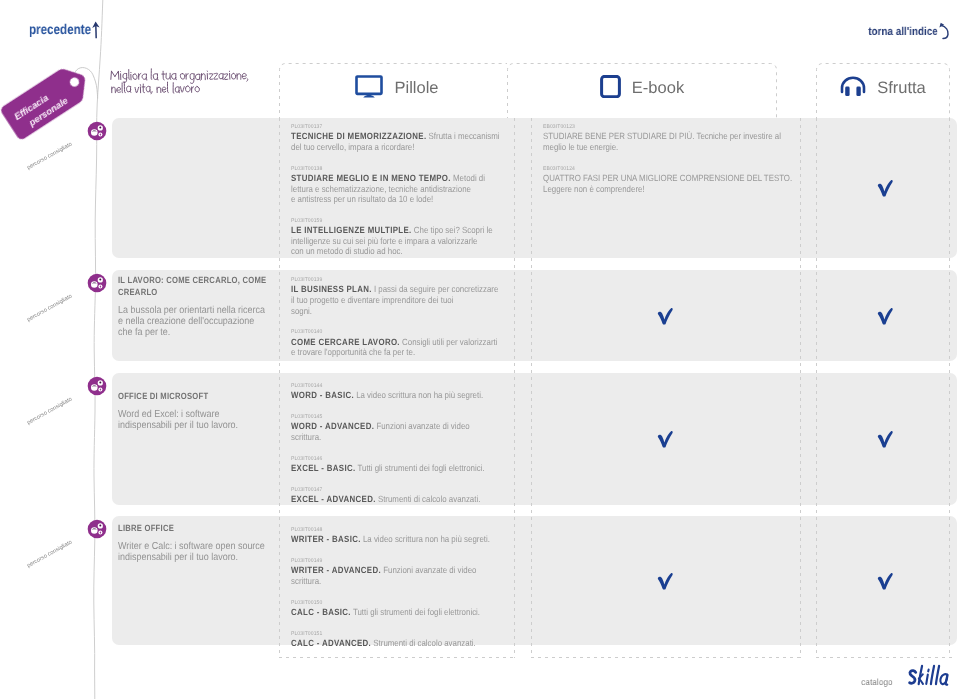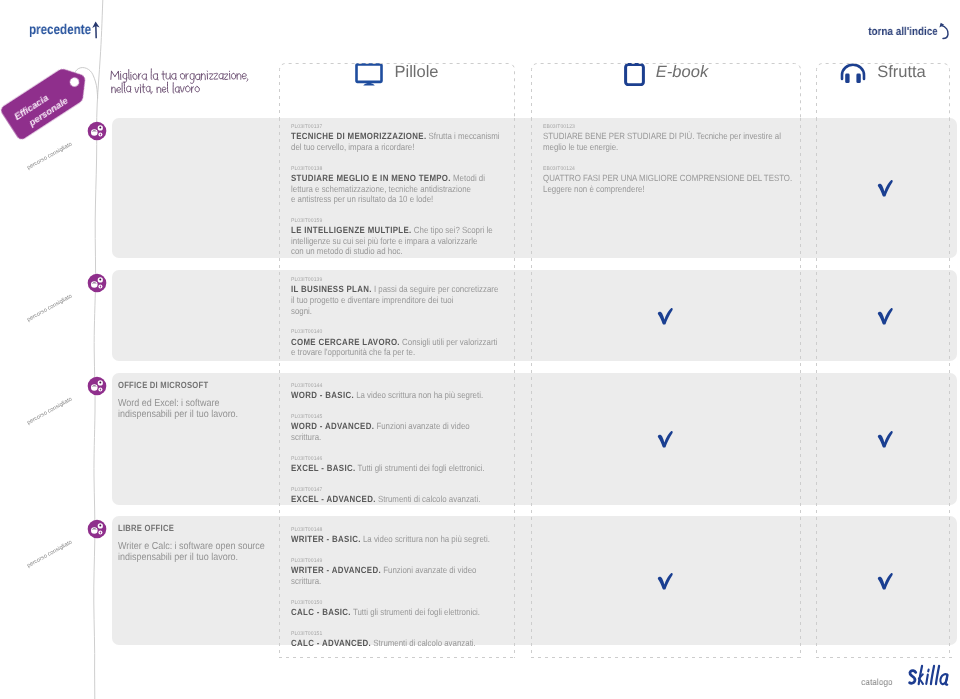--- a/index.html
+++ b/index.html
@@ -24,22 +24,22 @@
   
   #tag{left:17px;top:103px;width:91px;height:40px;transform:rotate(-33deg);transform-origin:0px 34px;}
   .tag-text{position:absolute;color:#fdf4fd;font-size:9.4px;font-weight:bold;font-style:italic;letter-spacing:0;white-space:nowrap;}
 
   
   #heading{left:108px;top:62px;}
   #heading path{fill:none;stroke:#6b4f72;stroke-width:.95;stroke-linecap:round;stroke-linejoin:round;}
 
   
   .colhead{position:absolute;top:63px;height:55px;background:#fff;
-           display:flex;align-items:flex-start;justify-content:center;
-           padding-bottom:10px;box-sizing:border-box;}
+           display:flex;align-items:flex-end;justify-content:center;
+           padding-bottom:20px;box-sizing:border-box;}
   .colhead svg.dash{position:absolute;left:0;top:0;overflow:visible;}
   .colhead .lbl{font-size:16.5px;color:#6e6e6e;margin-left:11px;letter-spacing:0px;}
   .coldash{position:absolute;z-index:5;pointer-events:none;
            background-image:
              repeating-linear-gradient(to bottom,#cdcdcd 0 3px,transparent 3px 7px),
              repeating-linear-gradient(to bottom,#cdcdcd 0 3px,transparent 3px 7px);
            background-size:1px 100%,1px 100%;
            background-position:left top,right top;
            background-repeat:no-repeat;}
 
@@ -207,21 +207,21 @@
     </svg>
   <span style="display:flex">
     <svg width="28" height="23" viewBox="0 0 28 23">
       <rect x="1.5" y="1.5" width="25" height="17.4" rx="0.8" fill="none" stroke="#1f4d9e" stroke-width="2.6"></rect>
       <path d="M14 18.8 L14 20.0" stroke="#1f4d9e" stroke-width="1.8"></path>
       <path d="M8.2 22.6 C10 20.6 12 20.0 14 20.0 C16 20.0 18 20.6 19.8 22.6 Z" fill="#1f4d9e"></path>
     </svg>
   </span>
   <span class="lbl">Pillole</span>
 </div>
-<div class="colhead" style="left:531px;width:270px;font-style:italic;">
+<div class="colhead" style="left:507px;width:270px;">
   <svg class="dash" width="270" height="57" viewBox="0 0 270 57">
       <path d="M0.5 57 L0.5 6.5 C0.5 3.2 3.2 0.5 6.5 0.5 L263.5 0.5 C266.8 0.5 269.5 3.2 269.5 6.5 L269.5 57" fill="none" stroke="#cdcdcd" stroke-width="1" stroke-dasharray="3 4"></path>
     </svg>
   <span style="display:flex">
     <svg width="21" height="23" viewBox="0 0 21 23">
       <rect x="1.6" y="1.4" width="17.8" height="20.4" rx="2.8" fill="none" stroke="#1c3f8f" stroke-width="3"></rect>
       <rect x="7.6" y="18.0" width="5.8" height="1.8" rx="0.9" fill="#ffffff"></rect>
     </svg>
   </span>
   <span class="lbl">E-book</span>
@@ -287,20 +287,26 @@
         <circle cx="10" cy="10" r="9.3" fill="#8f2f8c"></circle>
         <circle cx="7.3" cy="11.5" r="3.3" fill="#ffffff"></circle>
         <circle cx="13.3" cy="6.9" r="2.6" fill="#ffffff"></circle>
         <circle cx="13.4" cy="13.6" r="2.0" fill="#ffffff"></circle>
         <path d="M5.0 10.8 C5.8 9.1 9.0 9.1 9.7 10.8 C8.5 10.2 6.2 10.2 5.0 10.8 Z" fill="#3f1245"></path>
         <circle cx="13.3" cy="6.6" r="1.0" fill="#3f1245"></circle>
         <path d="M12.6 13.0 C13.2 12.2 13.8 12.2 14.3 13.0 C14.0 14.0 13.6 14.6 13.4 14.9 C13.2 14.6 12.9 14.0 12.6 13.0 Z" fill="#9c3c98"></path>
       </svg></div>
     <div class="plabel" style="left: 29px; top: 164px;">percorso consigliato</div>
     <div class="row" style="top: 270px; height: 91px;">
+      <div class="rleft" style="top:5px">
+        <div class="rtitle">IL LAVORO: COME CERCARLO, COME CREARLO</div>
+        <div class="rdesc">La bussola per orientarti nella ricerca
+e nella creazione dell'occupazione
+che fa per te.</div>
+      </div>
       <div class="pill" style="top:6px">
         <div class="item">
           <div class="code">PL03IT00139</div>
           <div class="itxt"><b>IL BUSINESS PLAN.</b> <span>I passi da seguire per concretizzare
 il tuo progetto e diventare imprenditore dei tuoi
 sogni.</span></div>
         </div>
         <div class="item">
           <div class="code">PL03IT00140</div>
           <div class="itxt"><b>COME CERCARE LAVORO.</b> <span>Consigli utili per valorizzarti
@@ -319,21 +325,21 @@
         <circle cx="10" cy="10" r="9.3" fill="#8f2f8c"></circle>
         <circle cx="7.3" cy="11.5" r="3.3" fill="#ffffff"></circle>
         <circle cx="13.3" cy="6.9" r="2.6" fill="#ffffff"></circle>
         <circle cx="13.4" cy="13.6" r="2.0" fill="#ffffff"></circle>
         <path d="M5.0 10.8 C5.8 9.1 9.0 9.1 9.7 10.8 C8.5 10.2 6.2 10.2 5.0 10.8 Z" fill="#3f1245"></path>
         <circle cx="13.3" cy="6.6" r="1.0" fill="#3f1245"></circle>
         <path d="M12.6 13.0 C13.2 12.2 13.8 12.2 14.3 13.0 C14.0 14.0 13.6 14.6 13.4 14.9 C13.2 14.6 12.9 14.0 12.6 13.0 Z" fill="#9c3c98"></path>
       </svg></div>
     <div class="plabel" style="left: 29px; top: 316px;">percorso consigliato</div>
     <div class="row" style="top: 373px; height: 132px;">
-      <div class="rleft" style="top:7px">
+      <div class="rleft" style="top:18px">
         <div class="rtitle">OFFICE DI MICROSOFT</div>
         <div class="rdesc">Word ed Excel: i software
 indispensabili per il tuo lavoro.</div>
       </div>
       <div class="pill" style="top:9px">
         <div class="item">
           <div class="code">PL03IT00144</div>
           <div class="itxt"><b>WORD - BASIC.</b> <span>La video scrittura non ha più segreti.</span></div>
         </div>
         <div class="item">

